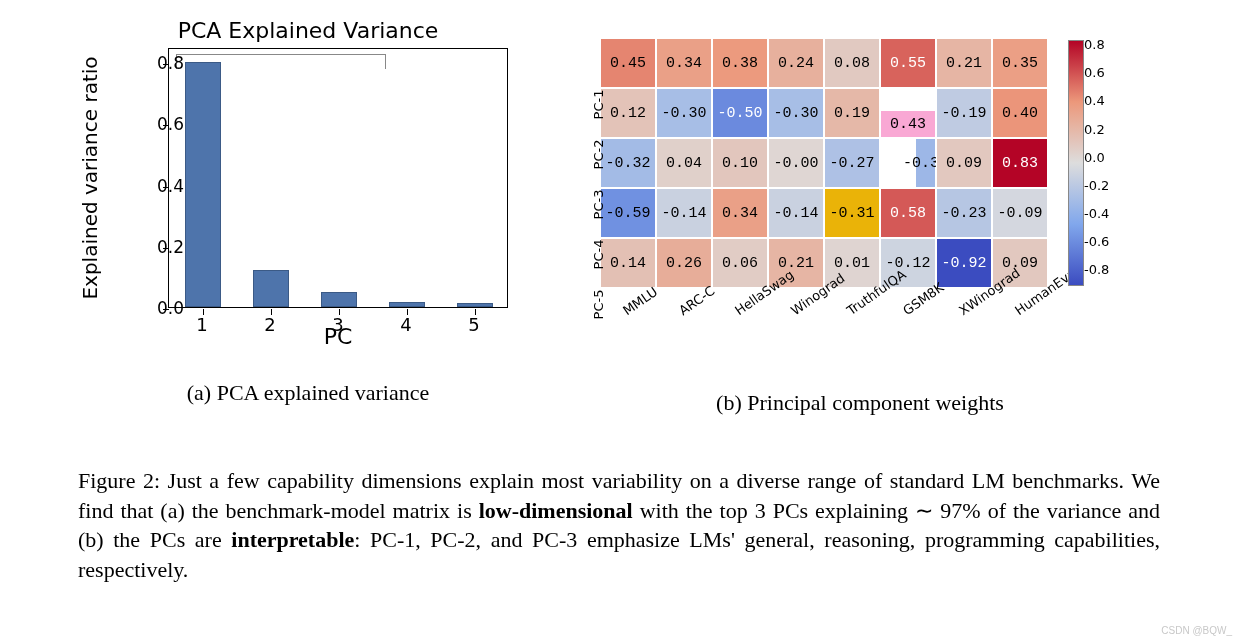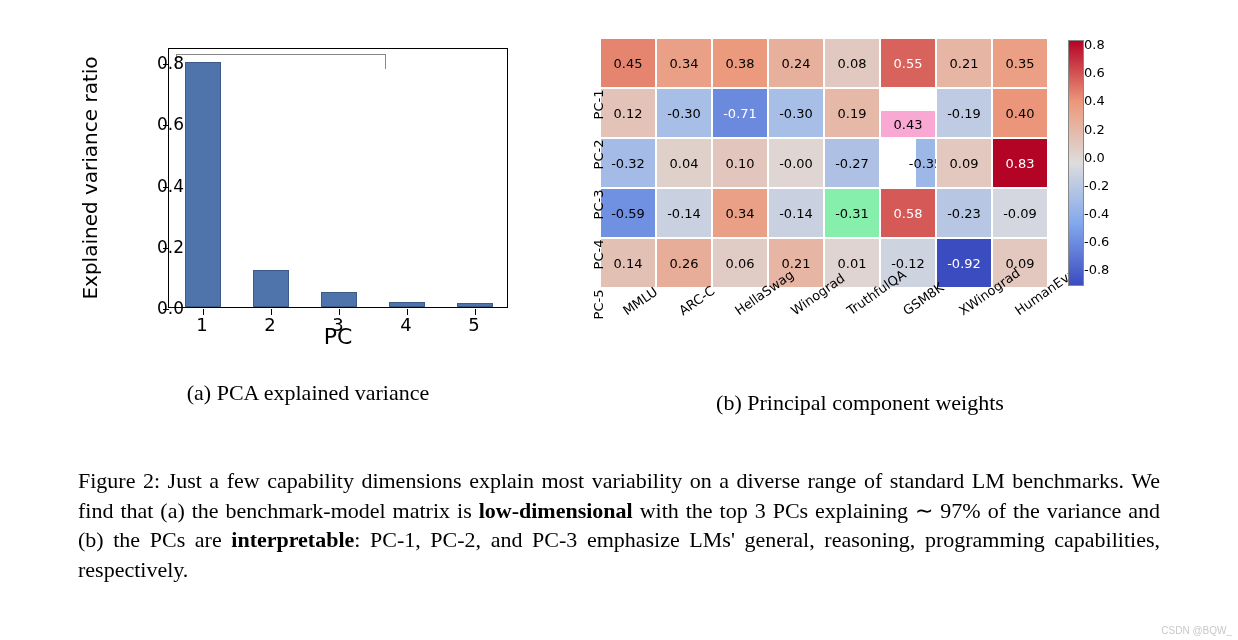--- a/index.html
+++ b/index.html
@@ -155,23 +155,24 @@
   .hm-grid {
     position: absolute;
     top: 20px;
     left: 40px;
     display: grid;
   }
   .hm-cell {
     display: flex;
     align-items: center;
     justify-content: center;
-    font-size: 13px;
+    font-size: 15px;
     border: 0.8px solid #fff;
     box-sizing: border-box;
+    font-family: Liberation Mono, monospace;
   }
   .hm-rowlab {
     position: absolute;
     font-size: 13px;
     text-align: right;
     width: 38px;
     left: 0;
     transform: rotate(-90deg) translate(-50%, 0);
     transform-origin: right center;
   }
@@ -209,20 +210,21 @@
 </style>
 </head>
 <body>
 
 <div class="page">
 
   <div class="figrow">
 
     <div class="leftcol">
       <div class="barchart">
+        <div class="bar-title">PCA Explained Variance</div>
         <div class="bracket"></div>
 
         <div class="ylabel">Explained variance ratio</div>
 
         <div class="plotbox">
           <div class="bars" id="bars">
               <div class="bar" style="left: 16px; height: 244.706px;"></div>
               <div class="bar" style="left: 84px; height: 36.7059px;"></div>
               <div class="bar" style="left: 152px; height: 15.2941px;"></div>
               <div class="bar" style="left: 220px; height: 4.58824px;"></div>
@@ -268,39 +270,39 @@
             <div class="hm-cell" style="background: rgb(229, 133, 112); color: rgb(0, 0, 0);">0.45</div>
             <div class="hm-cell" style="background: rgb(234, 160, 135); color: rgb(0, 0, 0);">0.34</div>
             <div class="hm-cell" style="background: rgb(236, 154, 126); color: rgb(0, 0, 0);">0.38</div>
             <div class="hm-cell" style="background: rgb(231, 176, 157); color: rgb(0, 0, 0);">0.24</div>
             <div class="hm-cell" style="background: rgb(225, 201, 193); color: rgb(0, 0, 0);">0.08</div>
             <div class="hm-cell" style="background: rgb(216, 99, 92); color: rgb(255, 255, 255);">0.55</div>
             <div class="hm-cell" style="background: rgb(230, 181, 164); color: rgb(0, 0, 0);">0.21</div>
             <div class="hm-cell" style="background: rgb(235, 159, 133); color: rgb(0, 0, 0);">0.35</div>
             <div class="hm-cell" style="background: rgb(227, 195, 184); color: rgb(0, 0, 0);">0.12</div>
             <div class="hm-cell" style="background: rgb(167, 190, 230); color: rgb(0, 0, 0);">-0.30</div>
-            <div class="hm-cell" style="background: rgb(107, 138, 222); color: rgb(255, 255, 255);">-0.71</div>
+            <div class="hm-cell" style="background: rgb(107, 138, 222); color: rgb(255, 255, 255);">-0.50</div>
             <div class="hm-cell" style="background: rgb(167, 190, 230); color: rgb(0, 0, 0);">-0.30</div>
             <div class="hm-cell" style="background: rgb(229, 184, 168); color: rgb(0, 0, 0);">0.19</div>
             <div class="hm-cell" style="background: #f9a8d4; color: rgb(0, 0, 0); margin-top: 22px;">0.43</div>
             <div class="hm-cell" style="background: rgb(191, 203, 226); color: rgb(0, 0, 0);">-0.19</div>
             <div class="hm-cell" style="background: rgb(235, 149, 122); color: rgb(0, 0, 0);">0.40</div>
             <div class="hm-cell" style="background: rgb(163, 187, 230); color: rgb(0, 0, 0);">-0.32</div>
             <div class="hm-cell" style="background: rgb(224, 208, 202); color: rgb(0, 0, 0);">0.04</div>
             <div class="hm-cell" style="background: rgb(226, 198, 189); color: rgb(0, 0, 0);">0.10</div>
             <div class="hm-cell" style="background: rgb(223, 214, 211); color: rgb(0, 0, 0);">-0.00</div>
             <div class="hm-cell" style="background: rgb(174, 193, 229); color: rgb(0, 0, 0);">-0.27</div>
             <div class="hm-cell" style="background: rgb(157, 183, 231); color: rgb(0, 0, 0); margin-left: 35px;">-0.35</div>
             <div class="hm-cell" style="background: rgb(226, 200, 191); color: rgb(0, 0, 0);">0.09</div>
             <div class="hm-cell" style="background: rgb(180, 4, 38); color: rgb(255, 255, 255);">0.83</div>
             <div class="hm-cell" style="background: rgb(112, 145, 225); color: rgb(0, 0, 0);">-0.59</div>
             <div class="hm-cell" style="background: rgb(201, 209, 224); color: rgb(0, 0, 0);">-0.14</div>
             <div class="hm-cell" style="background: rgb(234, 160, 135); color: rgb(0, 0, 0);">0.34</div>
             <div class="hm-cell" style="background: rgb(201, 209, 224); color: rgb(0, 0, 0);">-0.14</div>
-            <div class="hm-cell" style="background: #86efac; color: rgb(0, 0, 0); text-align: right;">-0.31</div>
+            <div class="hm-cell" style="background: #eab308; color: rgb(0, 0, 0); text-align: right;">-0.31</div>
             <div class="hm-cell" style="background: rgb(212, 89, 87); color: rgb(255, 255, 255);">0.58</div>
             <div class="hm-cell" style="background: rgb(182, 198, 227); color: rgb(0, 0, 0);">-0.23</div>
             <div class="hm-cell" style="background: rgb(212, 215, 223); color: rgb(0, 0, 0);">-0.09</div>
             <div class="hm-cell" style="background: rgb(227, 192, 180); color: rgb(0, 0, 0);">0.14</div>
             <div class="hm-cell" style="background: rgb(231, 173, 153); color: rgb(0, 0, 0);">0.26</div>
             <div class="hm-cell" style="background: rgb(225, 204, 197); color: rgb(0, 0, 0);">0.06</div>
             <div class="hm-cell" style="background: rgb(230, 181, 164); color: rgb(0, 0, 0);">0.21</div>
             <div class="hm-cell" style="background: rgb(223, 212, 209); color: rgb(0, 0, 0);">0.01</div>
             <div class="hm-cell" style="background: rgb(205, 212, 224); color: rgb(0, 0, 0);">-0.12</div>
             <div class="hm-cell" style="background: rgb(59, 76, 192); color: rgb(255, 255, 255);">-0.92</div>

